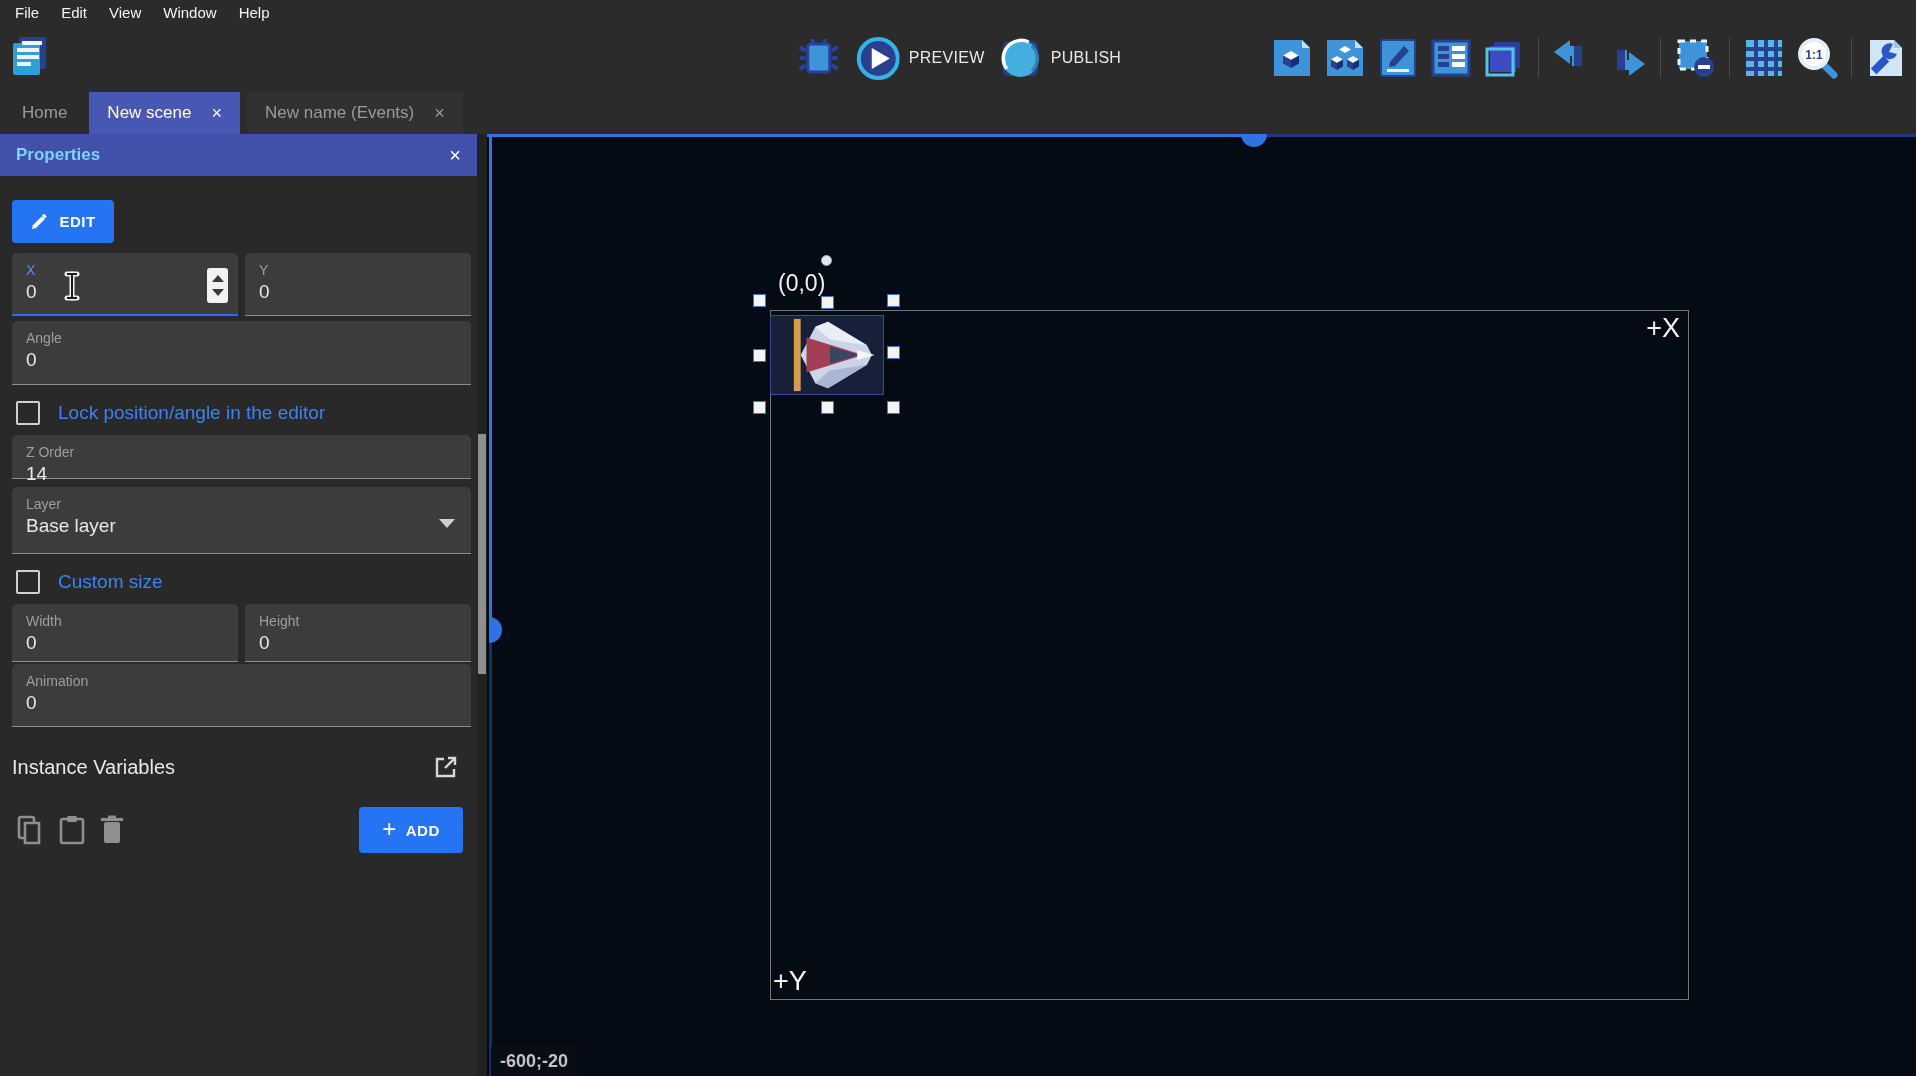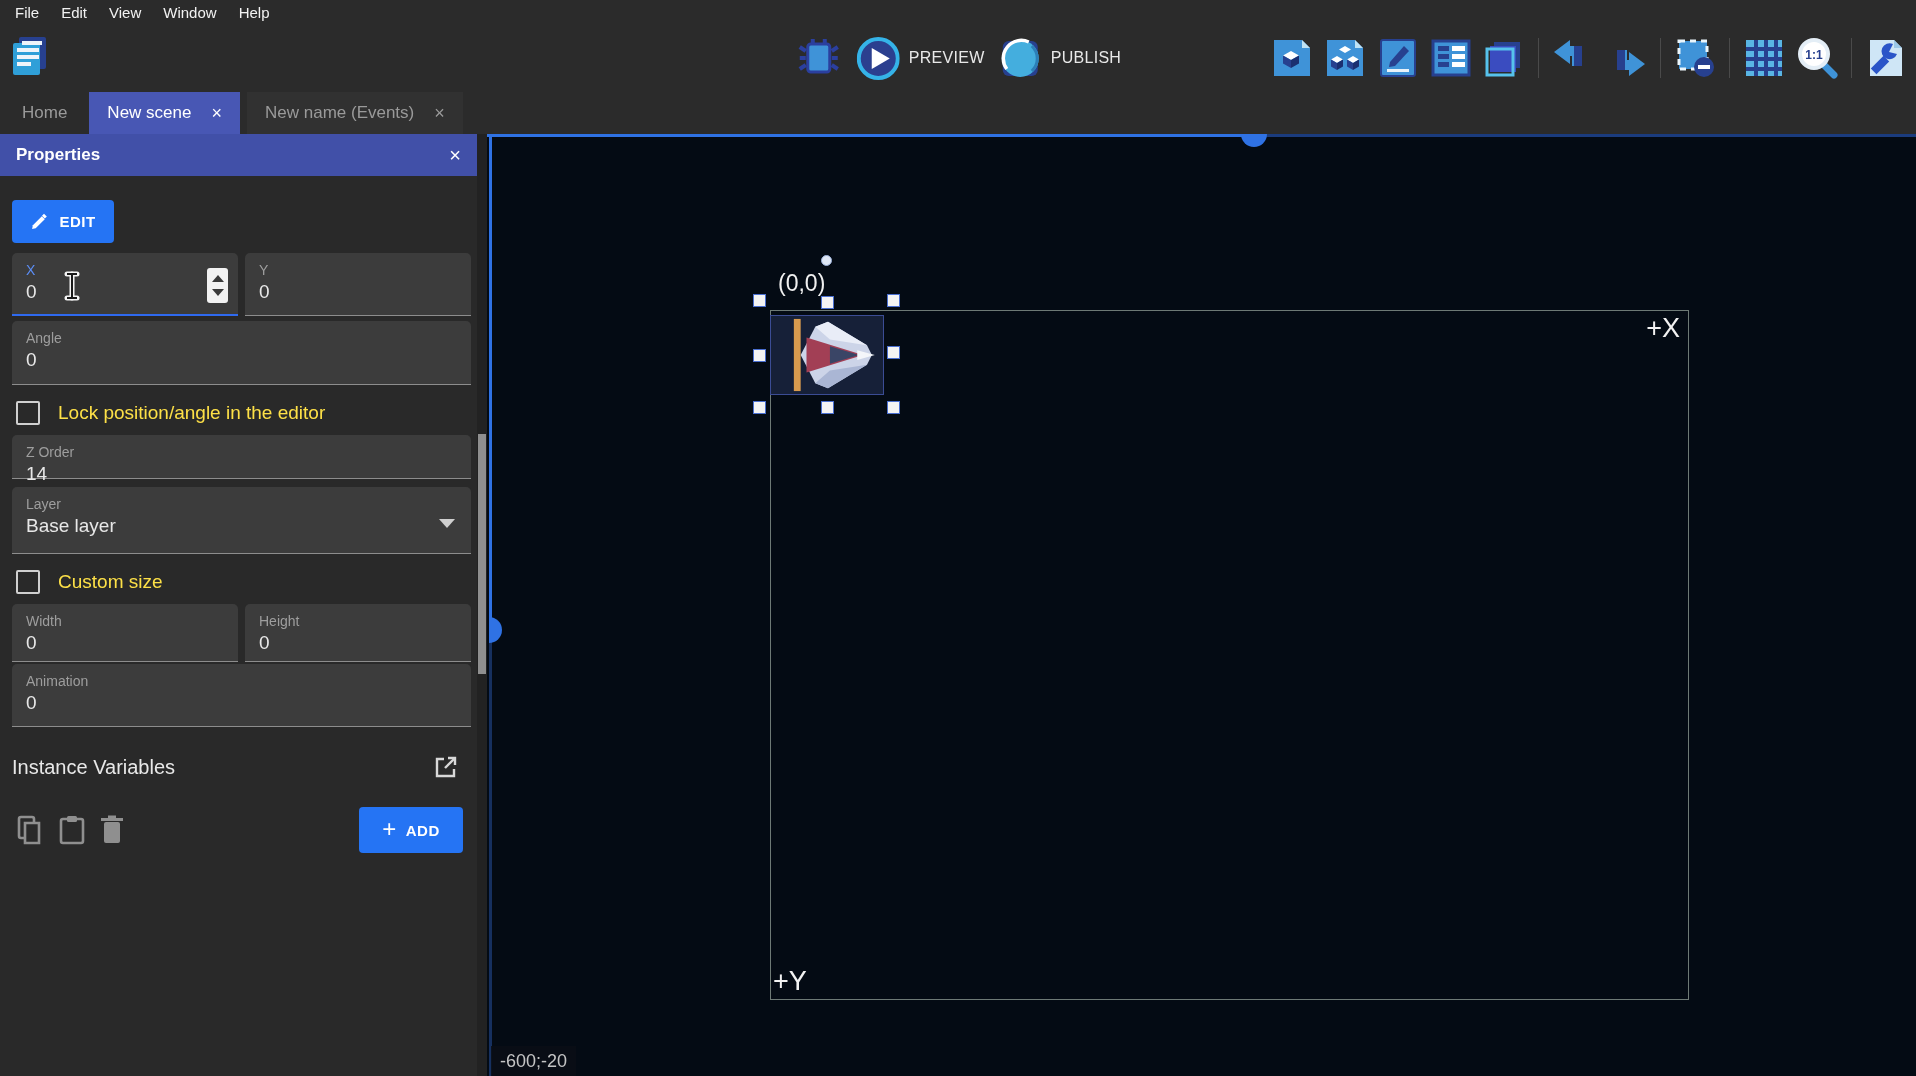--- a/index.html
+++ b/index.html
@@ -31,21 +31,21 @@
   .tab.inactive2 .tab-close { color:#9a9a9a; }
 
   
   .main { display:flex; height:942px; }
   .props { width:477px; background:#292929; display:flex; flex-direction:column; position:relative; }
   .props-scroll { width:10px; background:#222222; position:relative; }
   .props-thumb { position:absolute; left:1px; width:8px; top:300px; height:240px; background:#8f8f8f; }
 
   .props-header { height:42px; background:#4150a8; display:flex; align-items:center; justify-content:space-between;
                   padding:0 16px; }
-  .props-title { color:#ffffff; font-size:17px; font-weight:600; }
+  .props-title { color:#7dd3fc; font-size:17px; font-weight:600; }
   .props-close { color:#ffffff; font-size:20px; cursor:pointer; }
 
   .props-body { padding:4px 6px 0 12px; }
 
   .field { background:#3c3c3c; border-radius:5px 5px 0 0; border-bottom:1px solid #8d8d8d;
            padding:9px 14px 6px; position:relative; cursor:text; }
   .field-label { font-size:14px; color:#9e9e9e; margin-bottom:3px; }
   .field-value { font-size:19px; color:#e8e8e8; }
   .field.disabled { border-bottom:1px dotted #9a9a9a; }
   .field.disabled .field-label { color:#8a8a8a; }
@@ -66,21 +66,21 @@
              background:#f2f2f2; border-radius:3px; display:flex; flex-direction:column;
              align-items:center; justify-content:center; gap:7px; cursor:pointer; }
   .spin-up { width:0; height:0; border-left:6px solid transparent; border-right:6px solid transparent; border-bottom:7px solid #3a3a3a; }
   .spin-down { width:0; height:0; border-left:6px solid transparent; border-right:6px solid transparent; border-top:7px solid #3a3a3a; }
 
   .single { margin-top:6px; height:44px; }
   .angle-f { margin-top:5px; height:64px; }
 
   .chkrow { display:flex; align-items:center; margin:12px 0 6px 2px; padding:4px 0; cursor:pointer; }
   .chk { width:24px; height:24px; border:2px solid #d0d0d0; border-radius:2px; margin:0 18px 0 2px; background:transparent; }
-  .chk-label { font-size:19px; color:#fde047; }
+  .chk-label { font-size:19px; color:#3b82f6; }
 
   .layer-f { margin-top:8px; height:67px; cursor:pointer; }
   .dd-arrow { position:absolute; right:16px; top:32px; width:0; height:0;
               border-left:8px solid transparent; border-right:8px solid transparent; border-top:9px solid #cfcfcf; }
 
   .wh-row { margin-top:3px; }
   .wh-row .field { flex:1; height:58px; }
   .anim-f { margin-top:2px; height:63px; }
 
   .iv-header { display:flex; align-items:center; justify-content:space-between; margin-top:27px; padding-right:12px; }
@@ -107,21 +107,21 @@
 
   .origin-label { position:absolute; left:291px; top:136px; color:#f0f0f0; font-size:23px; }
 
   .sel-box { position:absolute; left:283px; top:181px; width:114px; height:80px;
              background:#162038; border:1px solid #3b4c94; cursor:move; }
   .handle { position:absolute; width:13px; height:13px; background:#f4f4f4; border:1px solid #4a6fd0; }
   .rot-handle { position:absolute; left:334px; top:121px; width:11px; height:11px; background:#dfe8f6;
                 border-radius:50%; border:1px solid #9ab0d8; cursor:grab; }
 
   .coord-chip { position:absolute; left:4px; top:912px; height:30px; background:rgba(10,14,22,.88);
-                color:#c4c4c4; font-size:18px; font-weight:400; display:flex; align-items:center; padding:0 9px; }
+                color:#c4c4c4; font-size:18px; font-weight:700; display:flex; align-items:center; padding:0 9px; }
 
   .ibeam { position:absolute; left:52px; top:18px; }
 </style>
 </head>
 <body>
 
 <div class="menubar">
   <span class="menu-item">File</span>
   <span class="menu-item">Edit</span>
   <span class="menu-item">View</span>

